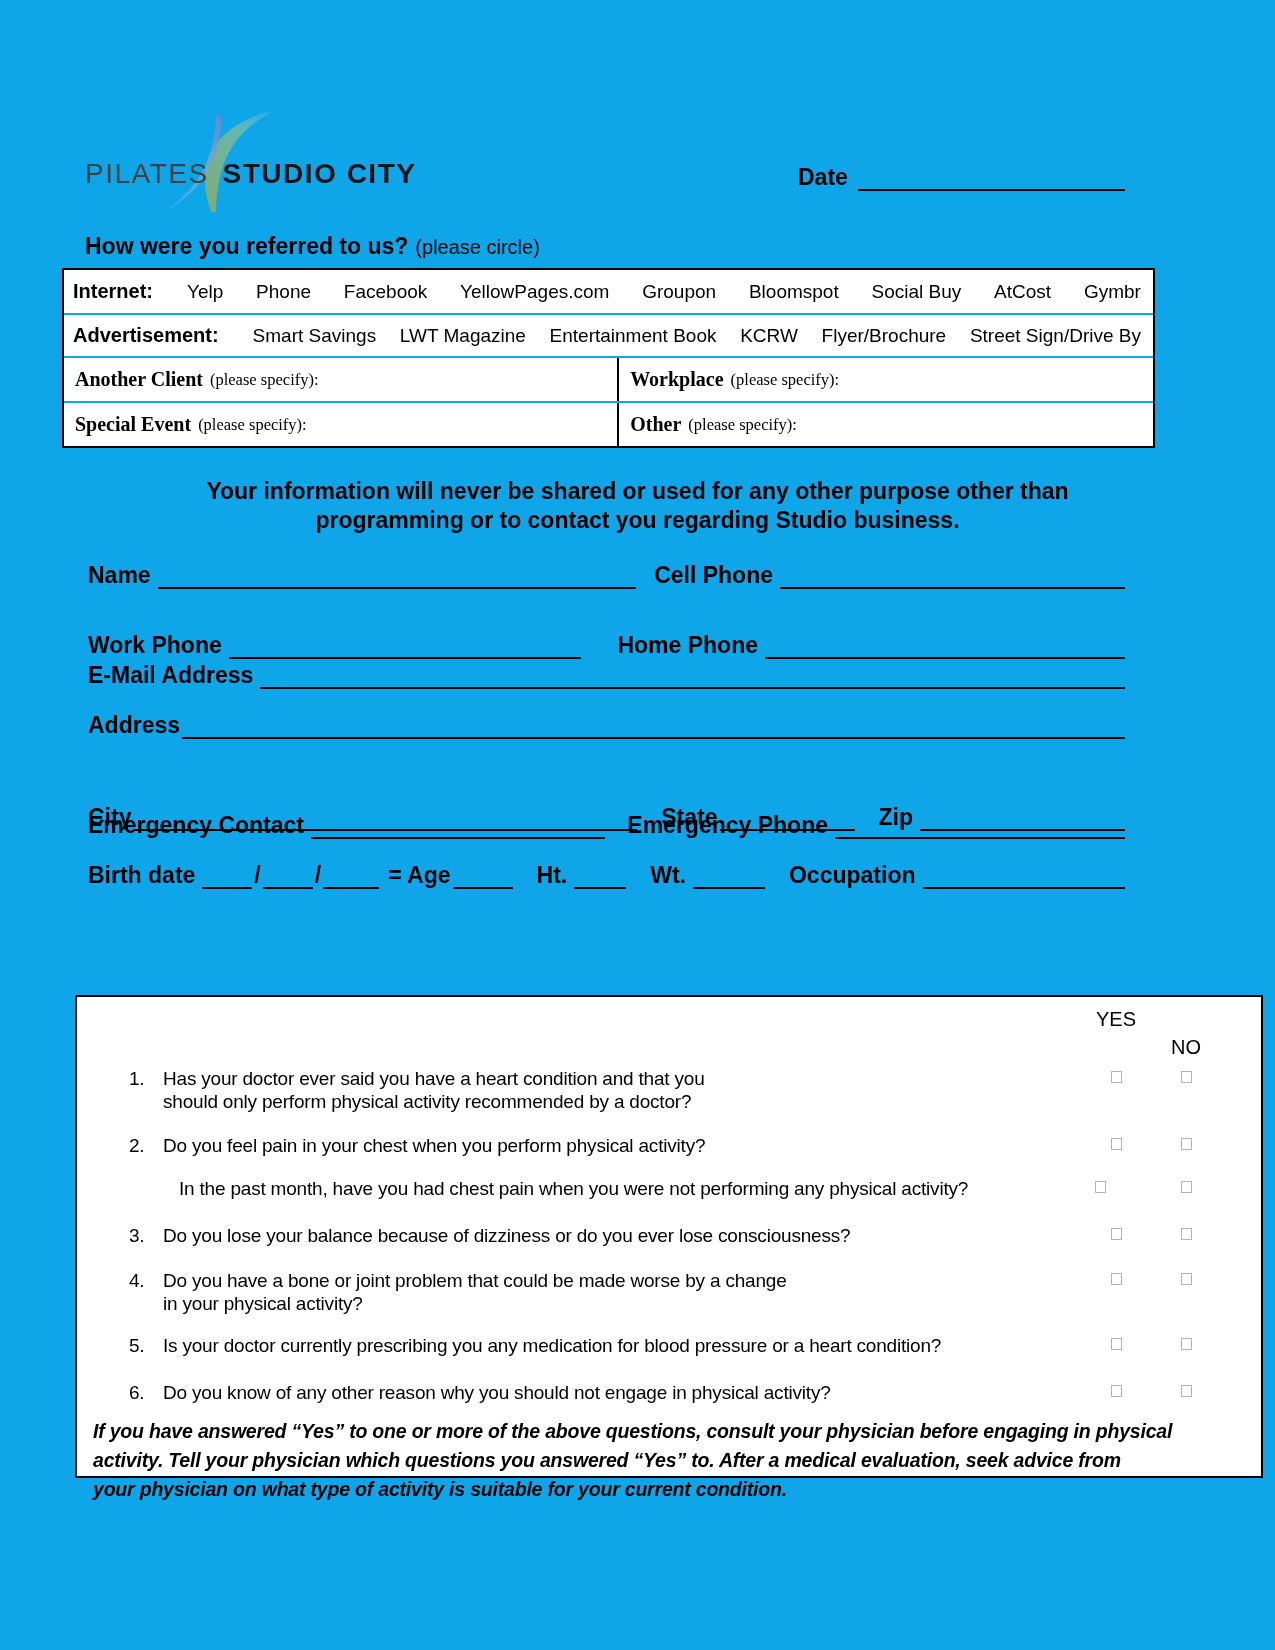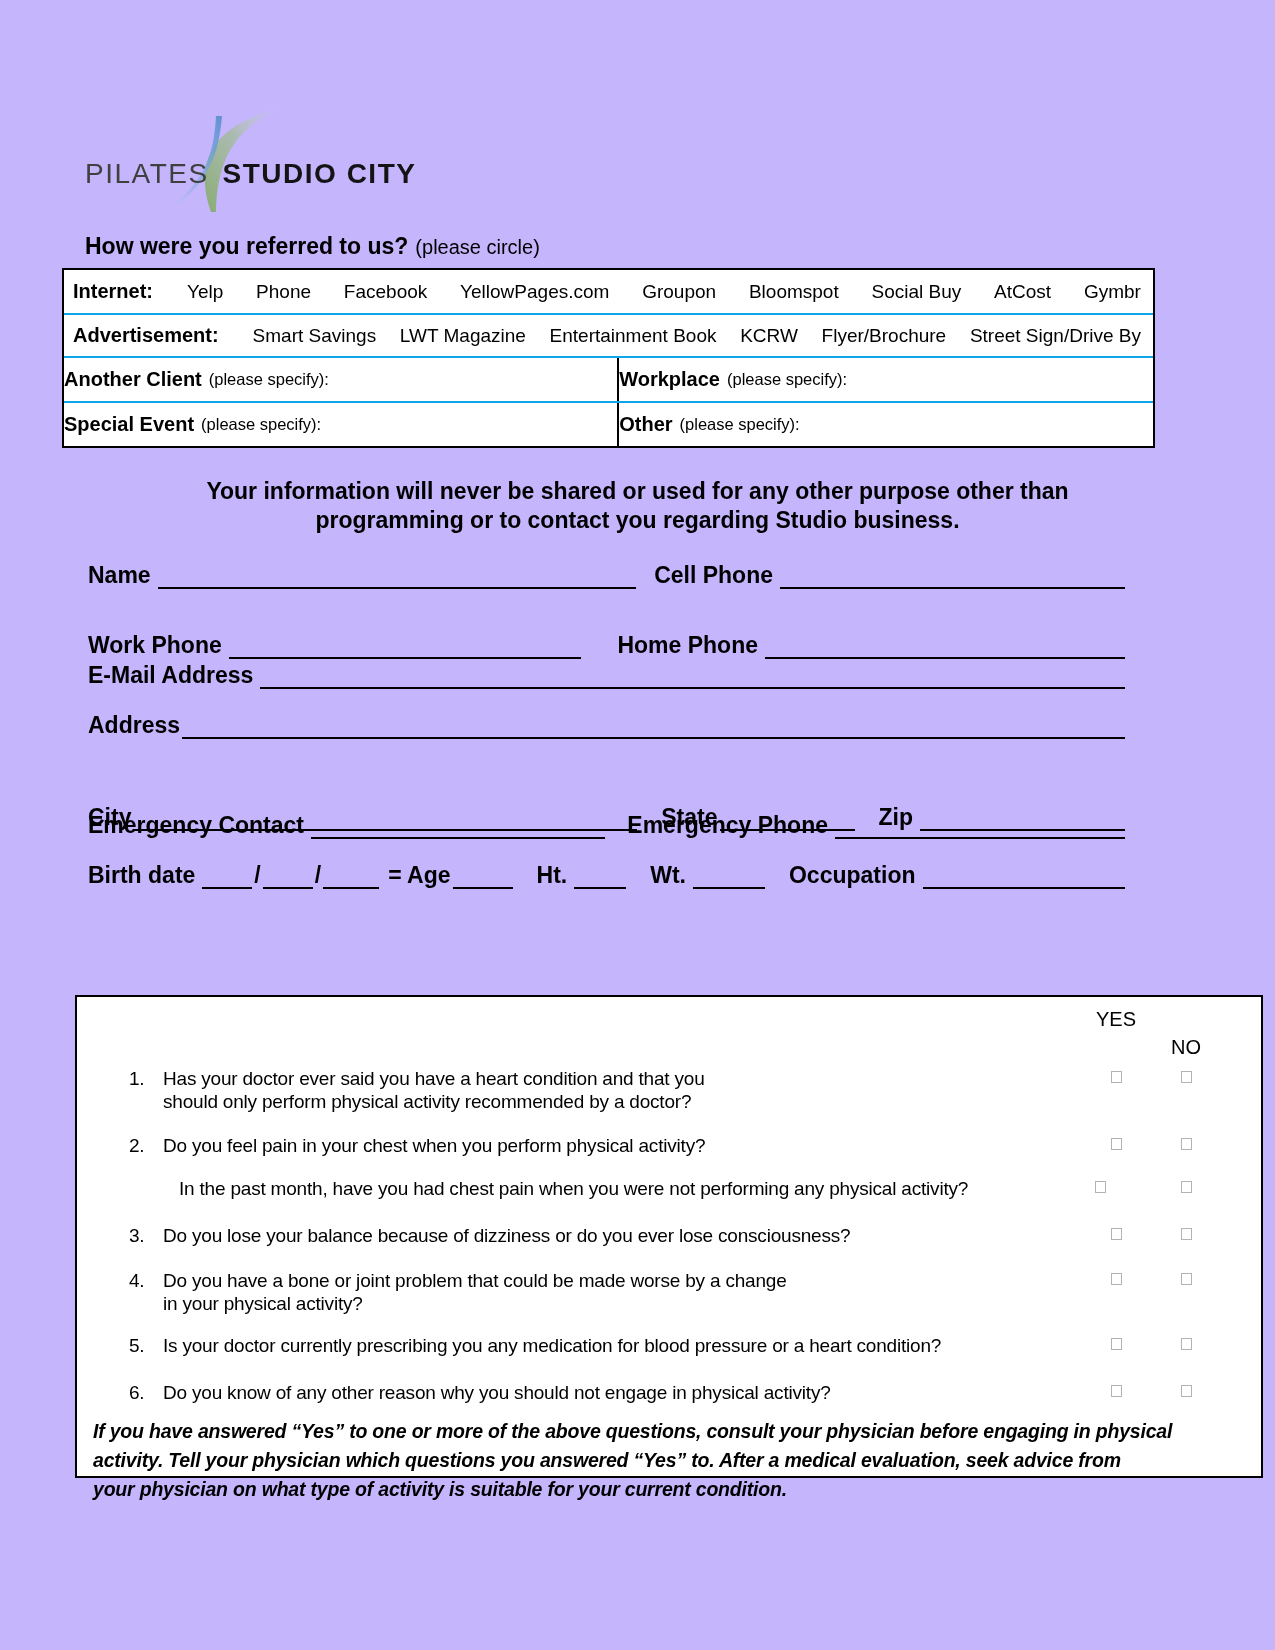--- a/index.html
+++ b/index.html
@@ -1,21 +1,21 @@
 <!DOCTYPE html>
 <html><head>
 <meta charset="utf-8">
 <style>
   * { margin:0; padding:0; box-sizing:border-box; }
   body { background:#888; }
   .page {
     position:relative;
     width:1275px; height:1650px;
     margin:0 auto;
-    background:#c4b5fd;
+    background:#0ea5e9;
     font-family:"Liberation Sans", sans-serif;
     color:#000;
     overflow:hidden;
   }
 
   
   .logo { position:absolute; left:85px; top:158px; height:40px; }
   .logo .swoosh { position:absolute; left:66px; top:-52px; width:160px; height:118px; z-index:0; }
   .logo .word { position:relative; z-index:1; font-size:28px; letter-spacing:1.5px; vertical-align:top; }
   .logo .w1 { color:#3f4040; font-weight:400; }
@@ -33,21 +33,21 @@
   .ref-head .note { font-weight:normal; font-size:20px; margin-left:7px; }
 
   
   .ref-table { position:absolute; left:62px; top:268px; width:1093px; border:2px solid #000; background:#fff; }
   .ref-row { display:flex; align-items:center; min-height:43px; padding:0 12px 0 9px; font-size:19px; }
   .ref-row + .ref-row { border-top:2px solid #0ea5e9; }
   .ref-row .rlabel { font-weight:bold; font-size:20px; white-space:nowrap; }
   .ref-row .opts { flex:1; display:flex; justify-content:space-between; margin-left:34px; }
   .ref-row .opts span { white-space:nowrap; }
   .ref-row.split { padding:0; min-height:45px; align-items:stretch; }
-  .ref-row.split .cell { display:flex; align-items:center; padding:6px 0; }
+  .ref-row.split .cell { display:flex; align-items:center; padding:6px 11px;font-family:Liberation Serif, serif; }
   .ref-row.split .c1 { width:50.8%; }
   .ref-row.split .c2 { width:49.2%; border-left:2px solid #000; }
   .cell .clabel { font-weight:bold; font-size:20px; white-space:nowrap; }
   .cell .cnote { font-size:16.5px; margin-left:7px; white-space:nowrap; }
 
   
   .privacy { position:absolute; left:0; top:477px; width:100%; text-align:center;
              font-size:23px; font-weight:bold; line-height:29px; }
 
   
@@ -101,20 +101,24 @@
           <stop offset="0.55" stop-color="#86aede" stop-opacity="0.6"></stop>
           <stop offset="1" stop-color="#c6d9f0" stop-opacity="0"></stop>
         </linearGradient>
       </defs>
       <path d="M60,106 C45,64 53,20 130,2 C85,22 66,52 65,106 Z" fill="url(#gGreen)"></path>
       <path d="M65,10 C63,54 49,84 6,110 C53,86 67,56 71,10 Z" fill="url(#gBlue)"></path>
     </svg>
     <span class="word w1">PILATES</span><span class="word w2">STUDIO CITY</span>
   </div>
 
+  <div class="dateline">
+    <span class="lbl">Date</span>
+    <span class="fill f-grow"></span>
+  </div>
 
   <div class="ref-head">
     <span>How were you referred to us?</span><span class="note">(please circle)</span>
   </div>
 
   <div class="ref-table">
     <div class="ref-row">
       <span class="rlabel">Internet:</span>
       <span class="opts">
         <span>Yelp</span>

